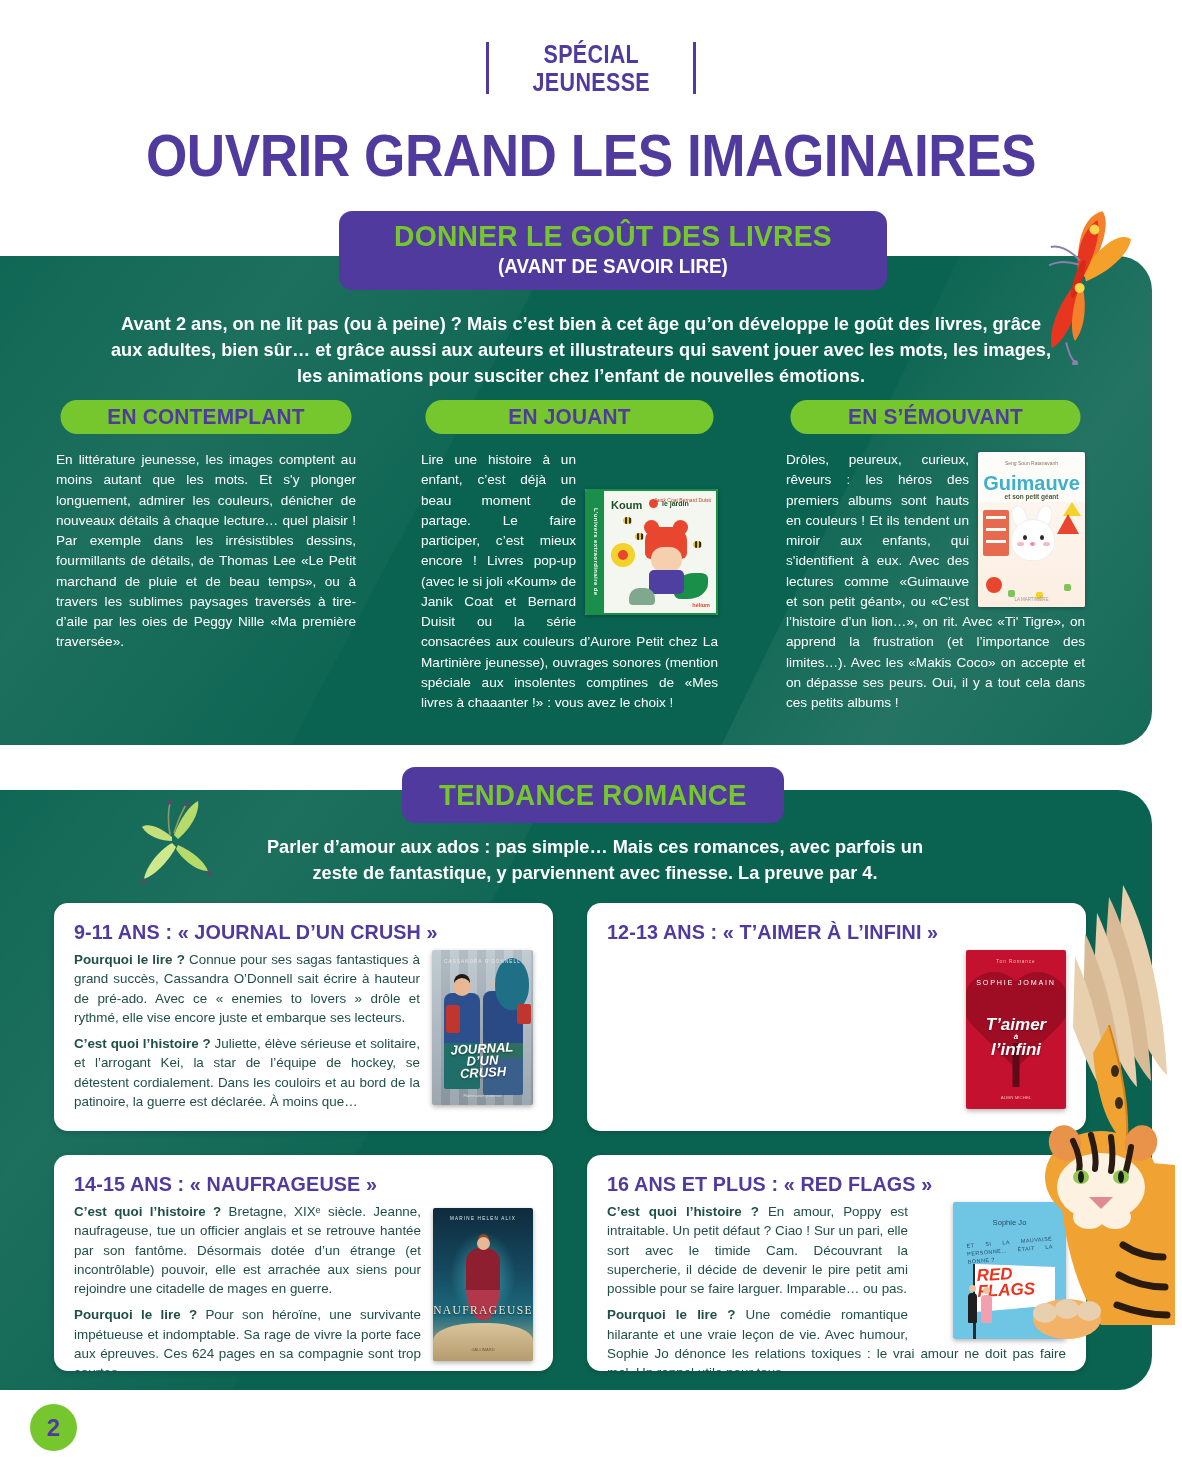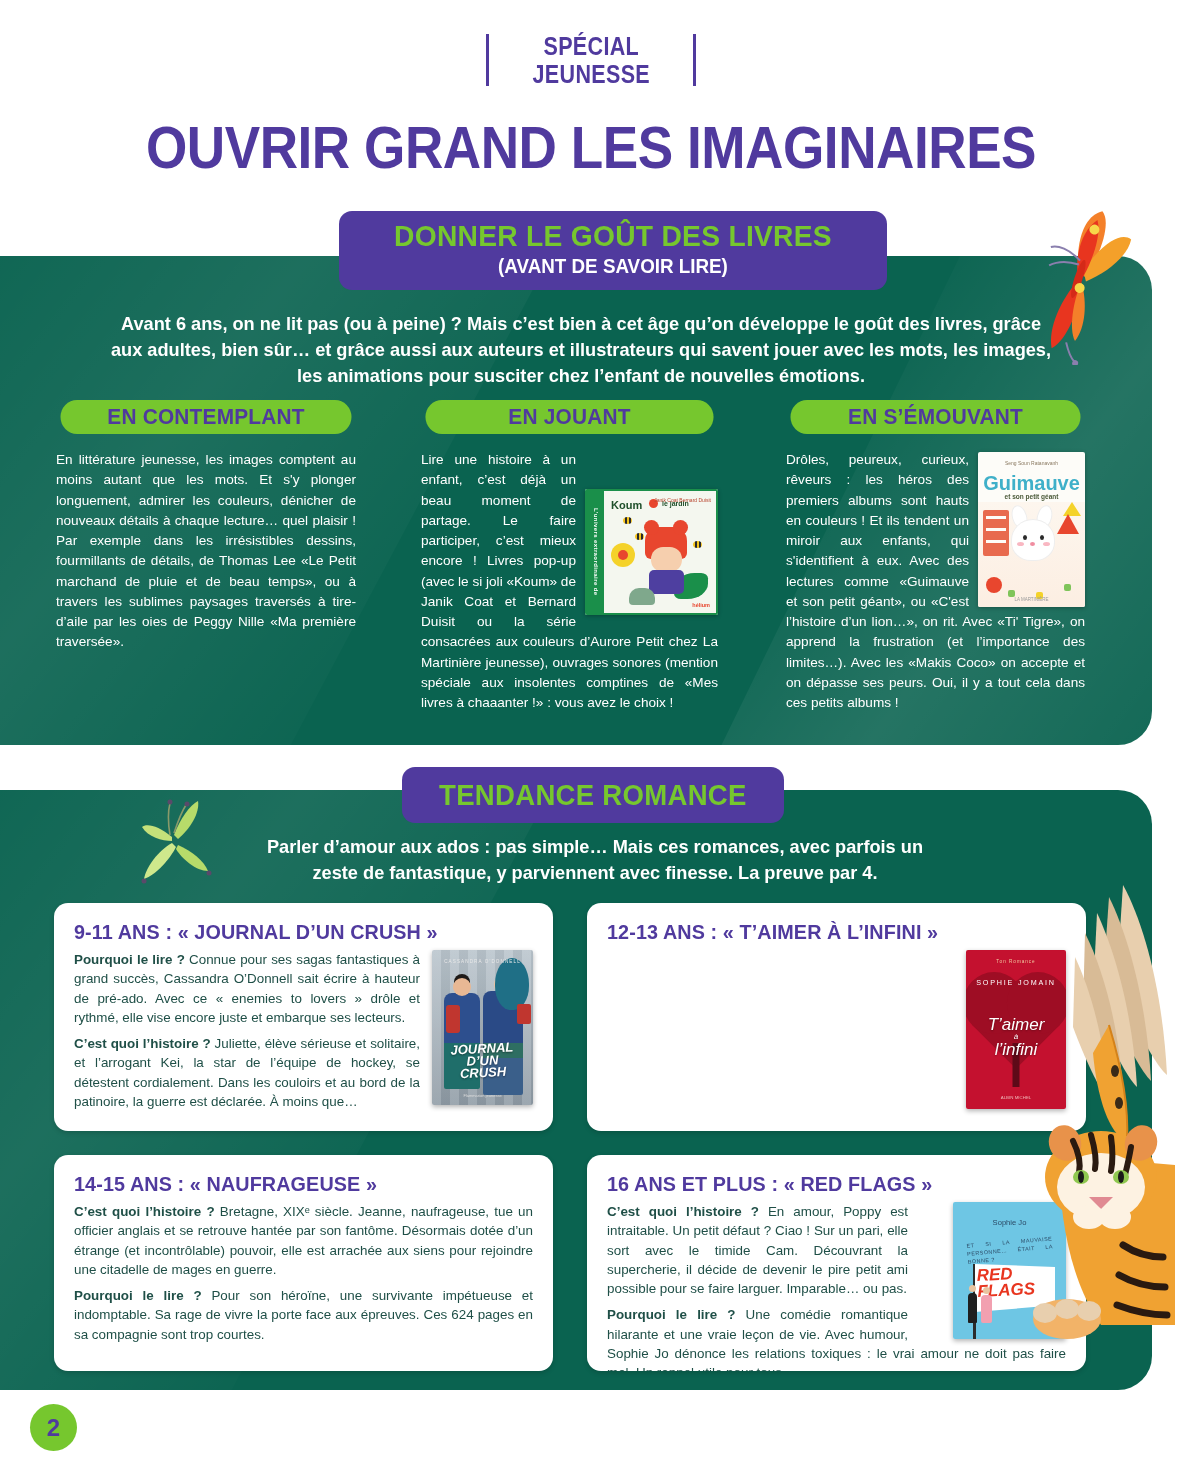--- a/index.html
+++ b/index.html
@@ -11,21 +11,21 @@
     font-family: "Liberation Sans", sans-serif;
     position: relative;
     overflow: hidden;
   }
 
   
   .top-header {
     position: relative;
     height: 200px;
     text-align: center;
-    padding-top: 32px;
+    padding-top: 40px;
   }
   .kicker-wrap {
     display: flex;
     align-items: center;
     justify-content: center;
     gap: 34px;
   }
   .kicker-rule {
     width: 3px;
     height: 52px;
@@ -507,21 +507,21 @@
     background:#9e0d24; border-radius:50%; }
   .art-infini .heart:before { top:-31px; left:0; }
   .art-infini .heart:after { top:0; right:-31px; }
   .art-infini .trunk { position:absolute; left:50%; bottom:22px; transform:translateX(-50%);
     width:7px; height:44px; background:#5e0a18; }
   .art-infini .top { position:absolute; left:0; top:9px; width:100%; text-align:center;
     color:#f2c9a0; font-size:4.6px; letter-spacing:1px; }
   .art-infini .auth { position:absolute; left:0; top:28px; width:100%; text-align:center;
     color:#fff; font-size:7.2px; letter-spacing:1.8px; }
   .art-infini .t { position:absolute; left:0; top:66px; width:100%; text-align:center;
-    color:#fff; font-style:italic; font-weight:normal; font-size:17px; line-height:1.0;
+    color:#fff; font-style:italic; font-weight:bold; font-size:17px; line-height:1.0;
     text-shadow:0 1px 2px rgba(0,0,0,.3); }
   .art-infini .t .sm { font-size:8px; display:block; }
   .art-infini .ed { position:absolute; left:0; bottom:8px; width:100%; text-align:center;
     color:#f0b8b8; font-size:4.4px; line-height:1.3; }
 
   
   .art-naufr { width:100%;height:100%;
     background: linear-gradient(#0f2b3d 0%, #15485e 40%, #1d6b7e 70%, #cbb68a 100%); position:relative; }
   .art-naufr .glow { position:absolute; left:50%; top:22px; transform:translateX(-50%);
     width:68px; height:90px; background: radial-gradient(ellipse at center, rgba(90,220,230,.55), rgba(90,220,230,0) 68%); }
@@ -617,21 +617,21 @@
 <div class="green-panel panel-one">
   <div class="sheen sheen-a"></div>
   <div class="sheen sheen-b"></div>
 </div>
 
 <div class="banner-goût">
   <div class="line1">DONNER LE GOÛT DES LIVRES</div>
   <div class="line2">(AVANT DE SAVOIR LIRE)</div>
 </div>
 
-<div class="intro intro-one">Avant 6 ans, on ne lit pas (ou à peine) ? Mais c’est bien à cet âge qu’on développe le goût des livres, grâce aux adultes, bien sûr… et grâce aussi aux auteurs et illustrateurs qui savent jouer avec les mots, les images, les animations pour susciter chez l’enfant de nouvelles émotions.</div>
+<div class="intro intro-one">Avant 2 ans, on ne lit pas (ou à peine) ? Mais c’est bien à cet âge qu’on développe le goût des livres, grâce aux adultes, bien sûr… et grâce aussi aux auteurs et illustrateurs qui savent jouer avec les mots, les images, les animations pour susciter chez l’enfant de nouvelles émotions.</div>
 
 <div class="columns">
 
   <div class="col col-1">
     <div class="pill">EN CONTEMPLANT</div>
     <div class="col-body">
       <p>En littérature jeunesse, les images comptent au moins autant que les mots. Et s'y plonger longuement, admirer les couleurs, dénicher de nouveaux détails à chaque lecture… quel plaisir ! Par exemple dans les irrésistibles dessins, fourmillants de détails, de Thomas Lee «Le Petit marchand de pluie et de beau temps», ou à travers les sublimes paysages traversés à tire-d’aile par les oies de Peggy Nille «Ma première traversée».</p>
     </div>
   </div>
 
@@ -790,20 +790,30 @@
         </div>
       </div>
     </div>
   </div>
 
   <div class="card-row">
 
     <div class="card card-c">
       <div class="card-title">14-15 ANS : « NAUFRAGEUSE »</div>
       <div class="card-text">
+        <div class="card-cover cc-naufr">
+          <div class="art-naufr">
+            <div class="glow"></div>
+            <div class="fig"></div>
+            <div class="wave"></div>
+            <div class="auth">MARINE HELEN ALIX</div>
+            <div class="t">NAUFRAGEUSE</div>
+            <div class="ed">GALLIMARD</div>
+          </div>
+        </div>
         <p><b>C’est quoi l’histoire ?</b><span> Bretagne, XIXᵉ siècle. Jeanne, naufrageuse, tue un officier anglais et se retrouve hantée par son fantôme. Désormais dotée d’un étrange (et incontrôlable) pouvoir, elle est arrachée aux siens pour rejoindre une citadelle de mages en guerre.</span></p>
         <p><b>Pourquoi le lire ?</b><span> Pour son héroïne, une survivante impétueuse et indomptable. Sa rage de vivre la porte face aux épreuves. Ces 624 pages en sa compagnie sont trop courtes.</span></p>
       </div>
     </div>
 
     <div class="card card-d">
       <div class="card-title">16 ANS ET PLUS : « RED FLAGS »</div>
       <div class="card-text">
         <div class="card-cover cc-red">
           <div class="art-red">

